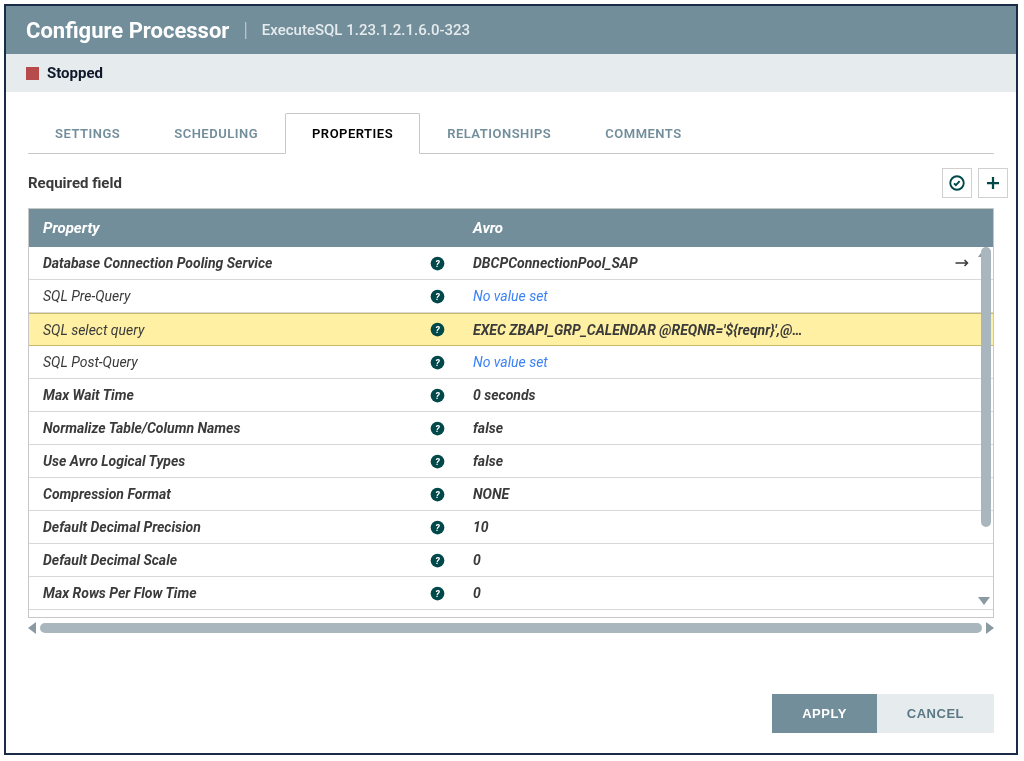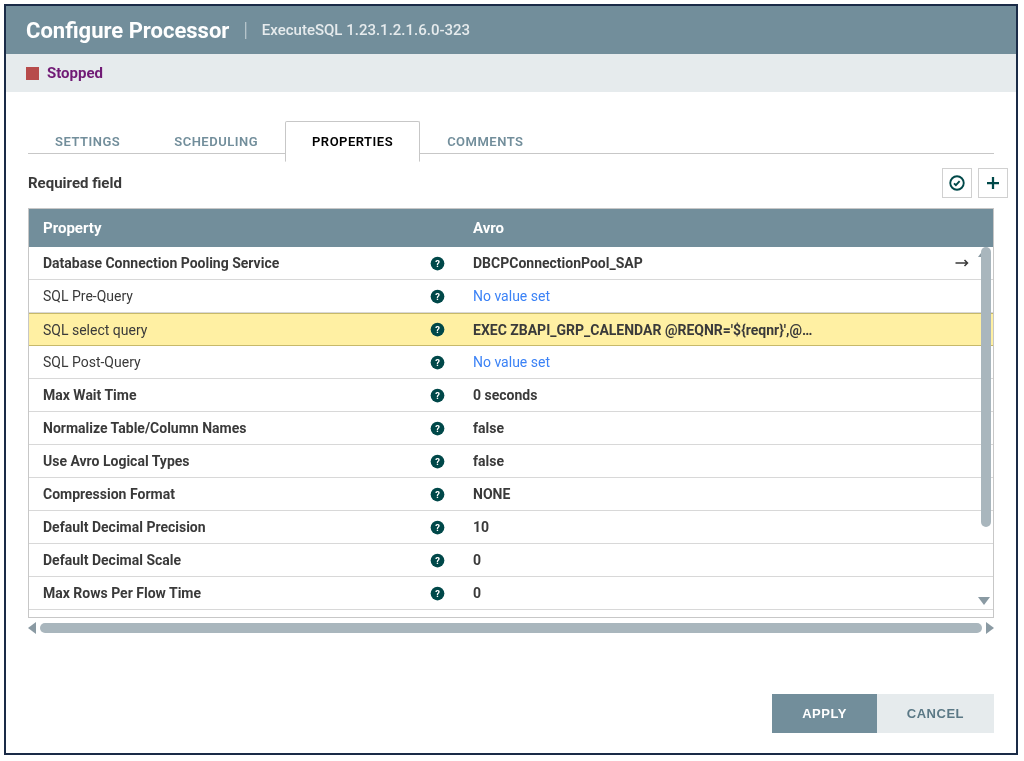--- a/index.html
+++ b/index.html
@@ -48,42 +48,42 @@
       display: flex;
       align-items: center;
       gap: 8px;
     }
     .status-square {
       width: 13px;
       height: 13px;
       background: #b74b4b;
     }
     .status-text {
-      color: #701a75;
+      color: #0f172a;
       font-weight: 700;
       font-size: 15px;
     }
     .tabs-wrapper {
       padding: 20px 22px 0 22px;
     }
     .tabs {
       display: flex;
       border-bottom: 1px solid #c7c7c7;
     }
     .tab {
       padding: 12px 26px;
       font-size: 13px;
       font-weight: 600;
       letter-spacing: 0.5px;
       color: #728e9b;
       cursor: pointer;
       border: 1px solid transparent;
       border-bottom: none;
       position: relative;
-      top: 9px;
+      top: 1px;
     }
     .tab.active {
       color: #000000;
       background: #fff;
       border: 1px solid #c7c7c7;
       border-bottom: 1px solid #fff;
       border-radius: 2px 2px 0 0;
     }
     .controls-row {
       display: flex;
@@ -105,20 +105,21 @@
       align-items: center;
       justify-content: center;
       cursor: pointer;
       margin-left: 6px;
     }
     .icon-btn svg { display: block; }
     .table-wrapper {
       margin: 0 22px;
       border: 1px solid #c7c7c7;
       position: relative;
+      font-style: italic;
     }
     .table-head {
       background: #728e9b;
       color: #fff;
       display: flex;
       height: 38px;
       align-items: center;
       font-weight: 700;
       font-size: 15px;
     }
@@ -273,20 +274,21 @@
   <div class="status-bar">
     <span class="status-square"></span>
     <span class="status-text">Stopped</span>
   </div>
 
   <div class="tabs-wrapper">
     <div class="tabs" id="tabs">
         <div class="tab">SETTINGS</div>
         <div class="tab">SCHEDULING</div>
         <div class="tab active">PROPERTIES</div>
+        <div class="tab">RELATIONSHIPS</div>
         <div class="tab">COMMENTS</div>
       </div>
   </div>
 
   <div class="controls-row">
     <span class="required-label">Required field</span>
     <div class="spacer"></div>
     <div class="icon-btn">
       <svg width="18" height="18" viewBox="0 0 24 24" fill="none" stroke="#004849" stroke-width="2.5">
         <circle cx="12" cy="12" r="9"></circle>

